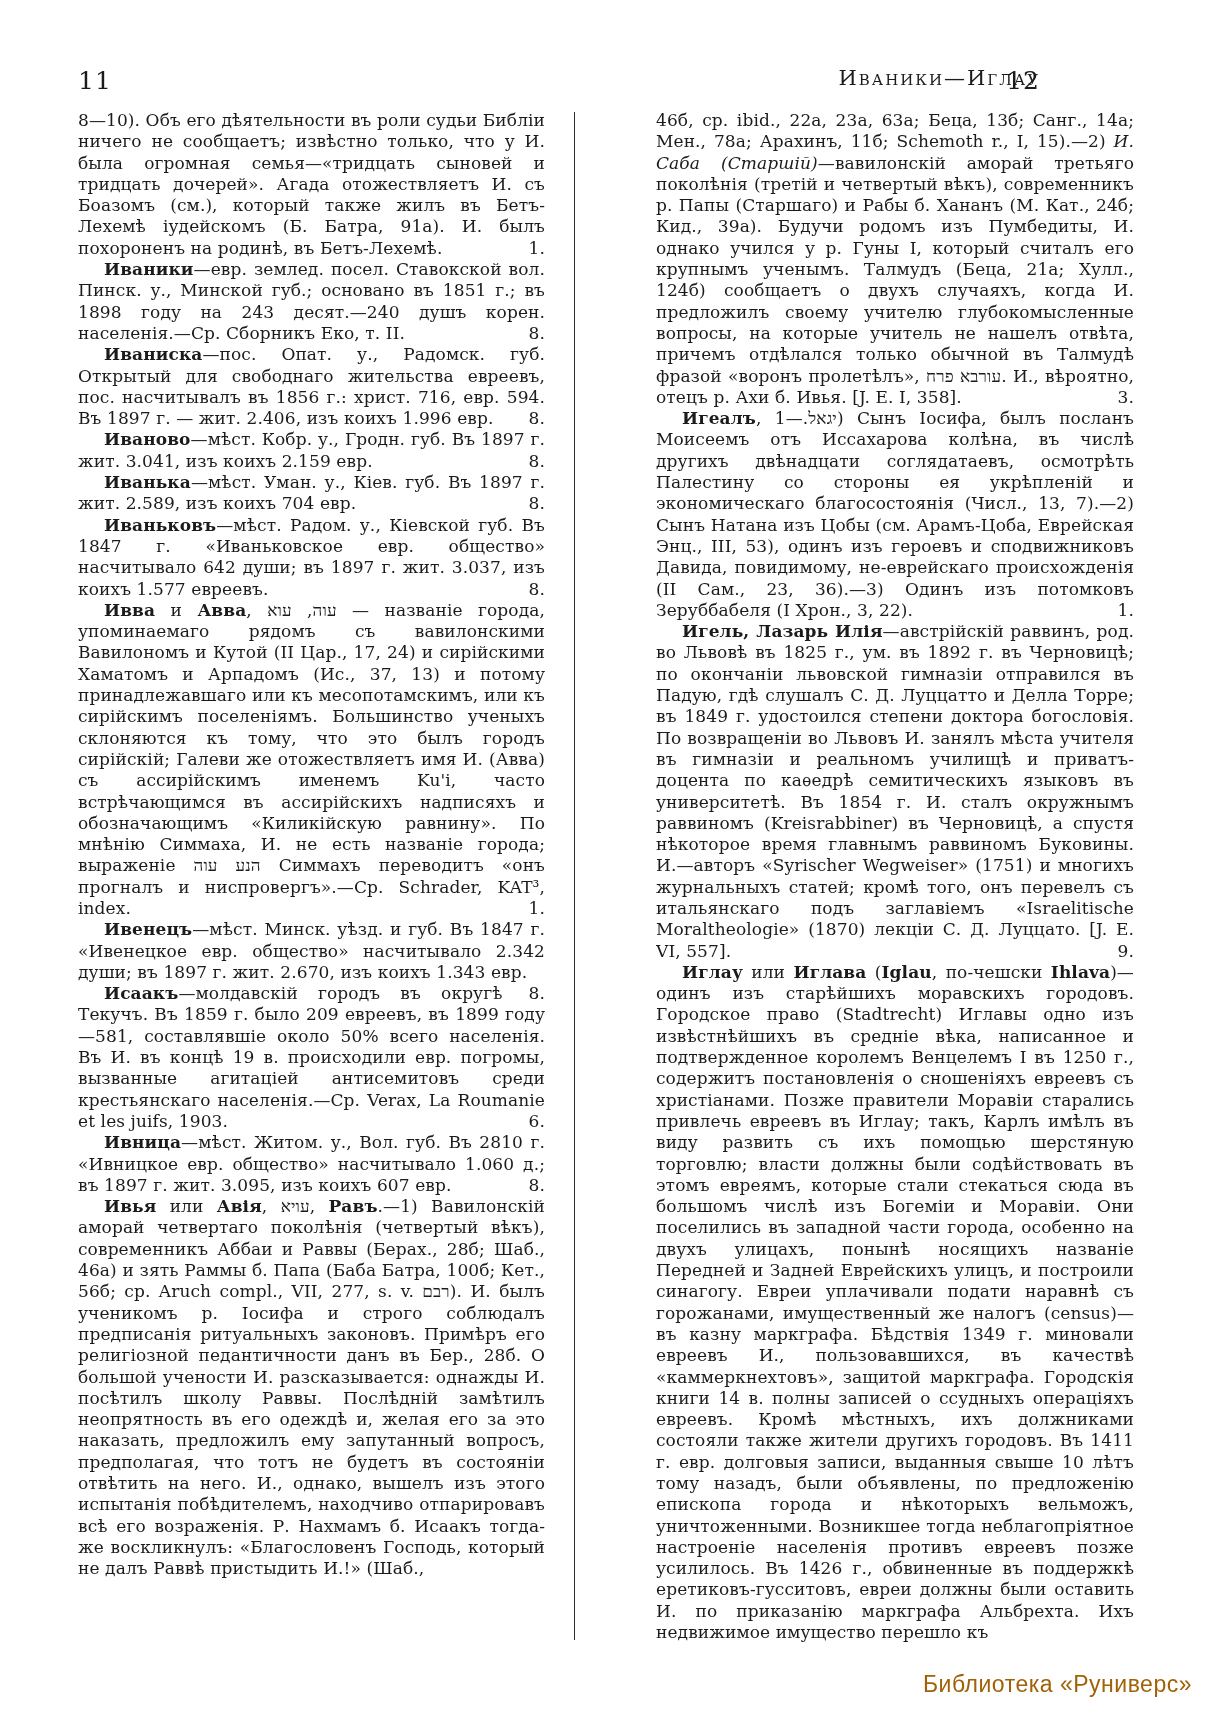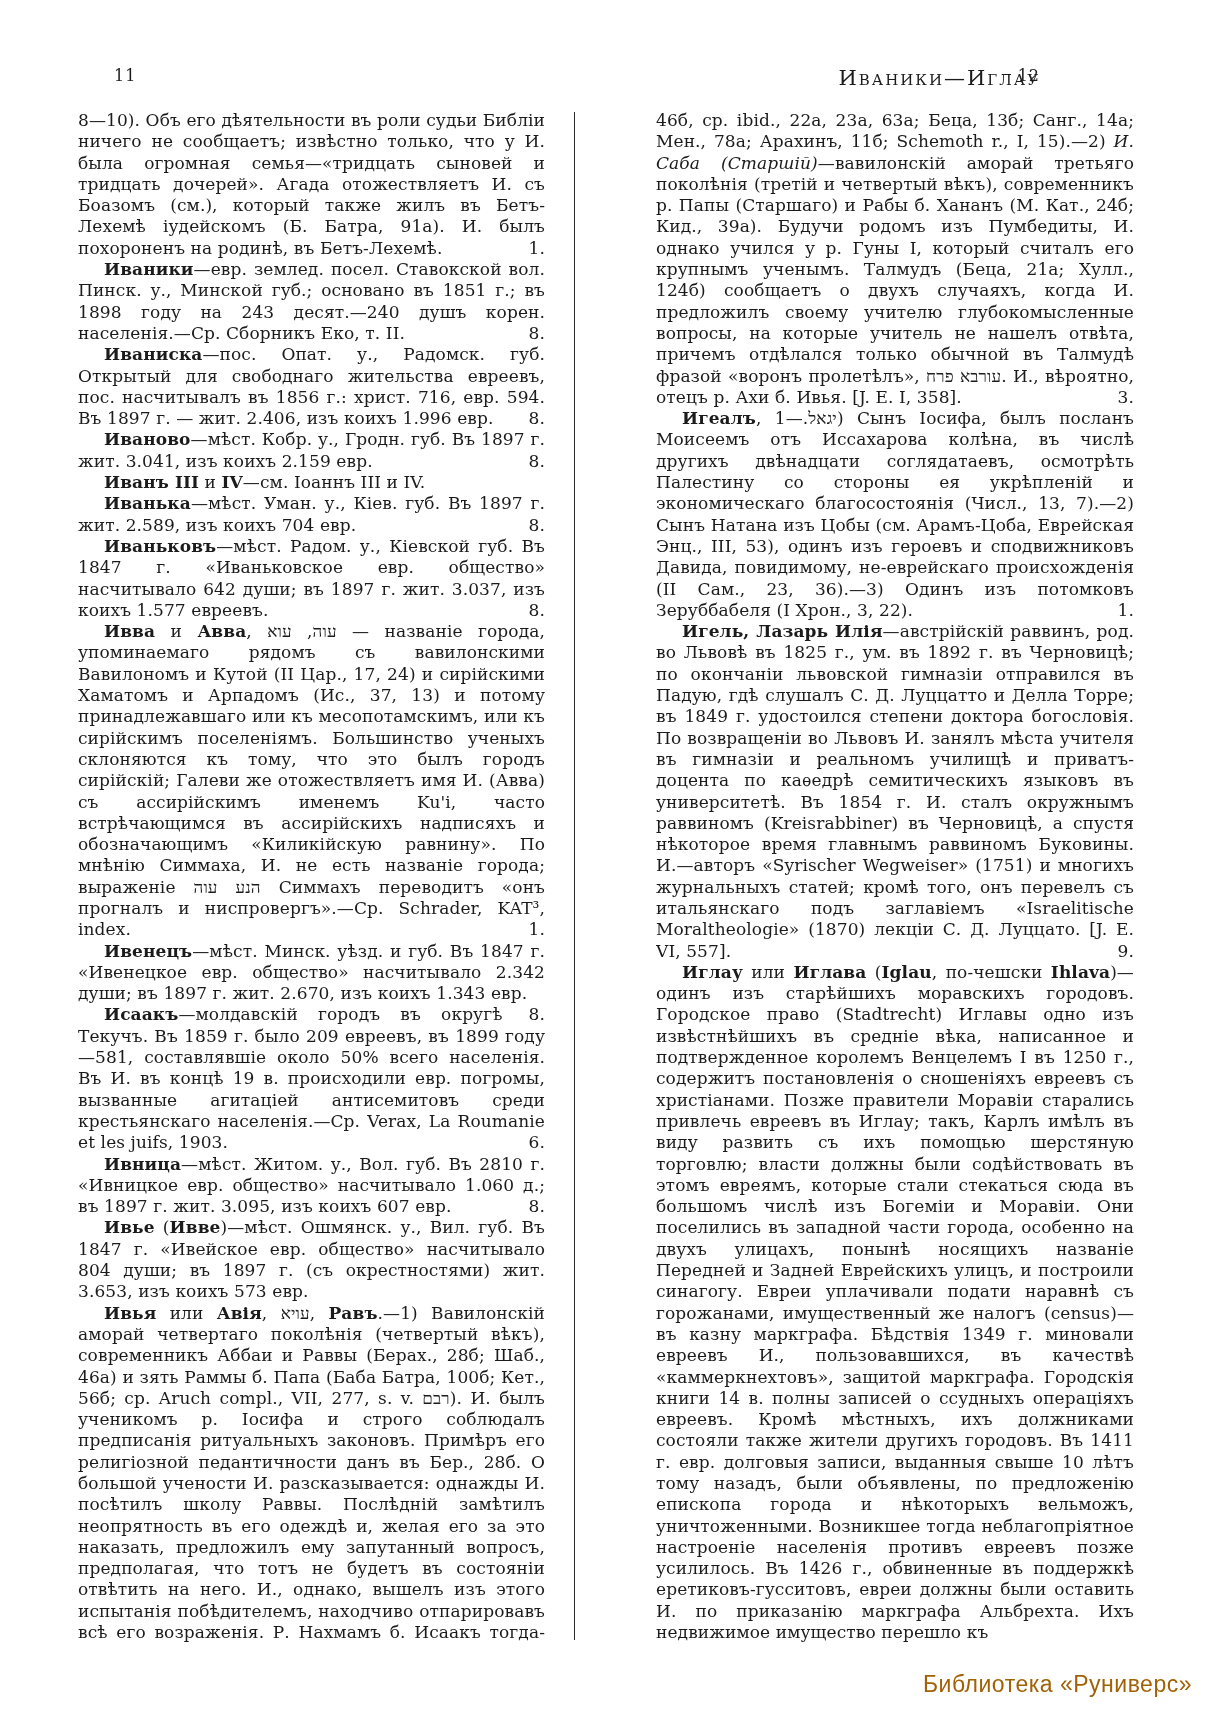--- a/index.html
+++ b/index.html
@@ -6,21 +6,21 @@
   .page{
     position:relative;width:1208px;height:1724px;background:#ffffff;
     font-family:"DejaVu Serif","Liberation Serif",serif;color:#1b1b1b;
     overflow:hidden;
   }
   .header{
     position:absolute;top:66px;left:78px;width:962px;height:30px;
     display:flex;align-items:baseline;justify-content:space-between;
     font-size:21px;
   }
-  .pagenum{font-size:16px;letter-spacing:1px;margin-left:36px;}
+  .pagenum{font-size:25px;letter-spacing:1px;}
   .running-title{
     position:absolute;left:0;right:0;text-align:right;
     font-variant:small-caps;letter-spacing:2px;font-size:21px;
   }
   .columns{
     position:absolute;top:110px;left:78px;display:flex;gap:23px;
   }
   .col{
     text-align:justify;font-size:17px;line-height:21.3px;
     height:1535px;overflow:hidden;letter-spacing:0.1px;
@@ -49,28 +49,26 @@
     <span class="running-title">Иваники—Иглау</span>
     <span class="pagenum">12</span>
   </div>
 
   <div class="columns">
     <div class="col col-left">
         <p class="para"><span class="">8—10). Объ его дѣятельности въ роли судьи Библіи ничего не сообщаетъ; извѣстно только, что у И. была огромная семья—«тридцать сыновей и тридцать дочерей». Агада отожествляетъ И. съ Боазомъ (см.), который также жилъ въ Бетъ-Лехемѣ іудейскомъ (Б. Батра, 91а). И. былъ похороненъ на родинѣ, въ Бетъ-Лехемѣ.</span><span class="sig">1.</span></p>
         <p class="para indent"><span class="bold">Иваники</span><span class="">—евр. землед. посел. Ставокской вол. Пинск. у., Минской губ.; основано въ 1851 г.; въ 1898 году на 243 десят.—240 душъ корен. населенія.—Ср. Сборникъ Еко, т. II.</span><span class="sig">8.</span></p>
         <p class="para indent"><span class="bold">Иваниска</span><span class="">—пос. Опат. у., Радомск. губ. Открытый для свободнаго жительства евреевъ, пос. насчитывалъ въ 1856 г.: христ. 716, евр. 594. Въ 1897 г. — жит. 2.406, изъ коихъ 1.996 евр.</span><span class="sig">8.</span></p>
         <p class="para indent"><span class="bold">Иваново</span><span class="">—мѣст. Кобр. у., Гродн. губ. Въ 1897 г. жит. 3.041, изъ коихъ 2.159 евр.</span><span class="sig">8.</span></p>
-        <p class="para indent"><span class="bold">Иванъ III</span><span class=""> и </span><span class="bold">IV</span><span class="">—см. Іоаннъ III и IV.</span></p>
         <p class="para indent"><span class="bold">Иванька</span><span class="">—мѣст. Уман. у., Кіев. губ. Въ 1897 г. жит. 2.589, изъ коихъ 704 евр.</span><span class="sig">8.</span></p>
         <p class="para indent"><span class="bold">Иваньковъ</span><span class="">—мѣст. Радом. у., Кіевской губ. Въ 1847 г. «Иваньковское евр. общество» насчитывало 642 души; въ 1897 г. жит. 3.037, изъ коихъ 1.577 евреевъ.</span><span class="sig">8.</span></p>
         <p class="para indent"><span class="bold">Ивва</span><span class=""> и </span><span class="bold">Авва</span><span class="">, עוה, עוא — названіе города, упоминаемаго рядомъ съ вавилонскими Вавилономъ и Кутой (II Цар., 17, 24) и сирійскими Хаматомъ и Арпадомъ (Ис., 37, 13) и потому принадлежавшаго или къ месопотамскимъ, или къ сирійскимъ поселеніямъ. Большинство ученыхъ склоняются къ тому, что это былъ городъ сирійскій; Галеви же отожествляетъ имя И. (Авва) съ ассирійскимъ именемъ Ku'i, часто встрѣчающимся въ ассирійскихъ надписяхъ и обозначающимъ «Киликійскую равнину». По мнѣнію Симмаха, И. не есть названіе города; выраженіе הנע עוה Симмахъ переводитъ «онъ прогналъ и ниспровергъ».—Ср. Schrader, KAT³, index.</span><span class="sig">1.</span></p>
         <p class="para indent"><span class="bold">Ивенецъ</span><span class="">—мѣст. Минск. уѣзд. и губ. Въ 1847 г. «Ивенецкое евр. общество» насчитывало 2.342 души; въ 1897 г. жит. 2.670, изъ коихъ 1.343 евр.</span><span class="sig">8.</span></p>
         <p class="para indent"><span class="bold">Исаакъ</span><span class="">—молдавскій городъ въ округѣ Текучъ. Въ 1859 г. было 209 евреевъ, въ 1899 году—581, составлявшіе около 50% всего населенія. Въ И. въ концѣ 19 в. происходили евр. погромы, вызванные агитаціей антисемитовъ среди крестьянскаго населенія.—Ср. Verax, La Roumanie et les juifs, 1903.</span><span class="sig">6.</span></p>
         <p class="para indent"><span class="bold">Ивница</span><span class="">—мѣст. Житом. у., Вол. губ. Въ 2810 г. «Ивницкое евр. общество» насчитывало 1.060 д.; въ 1897 г. жит. 3.095, изъ коихъ 607 евр.</span><span class="sig">8.</span></p>
-        <p class="para indent"><span class="bold">Ивье</span><span class=""> (</span><span class="bold">Ивве</span><span class="">)—мѣст. Ошмянск. у., Вил. губ. Въ 1847 г. «Ивейское евр. общество» насчитывало 804 души; въ 1897 г. (съ окрестностями) жит. 3.653, изъ коихъ 573 евр.</span></p>
         <p class="para indent"><span class="bold">Ивья</span><span class=""> или </span><span class="bold">Авія</span><span class="">, עויא, </span><span class="bold">Равъ</span><span class="">.—1) Вавилонскій аморай четвертаго поколѣнія (четвертый вѣкъ), современникъ Аббаи и Раввы (Берах., 28б; Шаб., 46а) и зять Раммы б. Папа (Баба Батра, 100б; Кет., 56б; ср. Aruch compl., VII, 277, s. v. רבם). И. былъ ученикомъ р. Іосифа и строго соблюдалъ предписанія ритуальныхъ законовъ. Примѣръ его религіозной педантичности данъ въ Бер., 28б. О большой учености И. разсказывается: однажды И. посѣтилъ школу Раввы. Послѣдній замѣтилъ неопрятность въ его одеждѣ и, желая его за это наказать, предложилъ ему запутанный вопросъ, предполагая, что тотъ не будетъ въ состояніи отвѣтить на него. И., однако, вышелъ изъ этого испытанія побѣдителемъ, находчиво отпарировавъ всѣ его возраженія. Р. Нахмамъ б. Исаакъ тогда-же воскликнулъ: «Благословенъ Господь, который не далъ Раввѣ пристыдить И.!» (Шаб.,</span></p>
       </div>
     <div class="divider"></div>
     <div class="col col-right">
         <p class="para"><span class="">46б, ср. ibid., 22а, 23а, 63а; Беца, 13б; Санг., 14а; Мен., 78а; Арахинъ, 11б; Schemoth r., I, 15).—2) </span><span class="ital">И. Саба (Старшій)</span><span class="">—вавилонскій аморай третьяго поколѣнія (третій и четвертый вѣкъ), современникъ р. Папы (Старшаго) и Рабы б. Хананъ (М. Кат., 24б; Кид., 39а). Будучи родомъ изъ Пумбедиты, И. однако учился у р. Гуны I, который считалъ его крупнымъ ученымъ. Талмудъ (Беца, 21а; Хулл., 124б) сообщаетъ о двухъ случаяхъ, когда И. предложилъ своему учителю глубокомысленные вопросы, на которые учитель не нашелъ отвѣта, причемъ отдѣлался только обычной въ Талмудѣ фразой «воронъ пролетѣлъ», עורבא פרח. И., вѣроятно, отецъ р. Ахи б. Ивья. [J. E. I, 358].</span><span class="sig">3.</span></p>
         <p class="para indent"><span class="bold">Игеалъ</span><span class="">, יגאל.—1) Сынъ Іосифа, былъ посланъ Моисеемъ отъ Иссахарова колѣна, въ числѣ другихъ двѣнадцати соглядатаевъ, осмотрѣть Палестину со стороны ея укрѣпленій и экономическаго благосостоянія (Числ., 13, 7).—2) Сынъ Натана изъ Цобы (см. Арамъ-Цоба, Еврейская Энц., III, 53), одинъ изъ героевъ и сподвижниковъ Давида, повидимому, не-еврейскаго происхожденія (II Сам., 23, 36).—3) Одинъ изъ потомковъ Зеруббабеля (I Хрон., 3, 22).</span><span class="sig">1.</span></p>
         <p class="para indent"><span class="bold">Игель, Лазарь Илія</span><span class="">—австрійскій раввинъ, род. во Львовѣ въ 1825 г., ум. въ 1892 г. въ Черновицѣ; по окончаніи львовской гимназіи отправился въ Падую, гдѣ слушалъ С. Д. Луццатто и Делла Торре; въ 1849 г. удостоился степени доктора богословія. По возвращеніи во Львовъ И. занялъ мѣста учителя въ гимназіи и реальномъ училищѣ и приватъ-доцента по каѳедрѣ семитическихъ языковъ въ университетѣ. Въ 1854 г. И. сталъ окружнымъ раввиномъ (Kreisrabbiner) въ Черновицѣ, а спустя нѣкоторое время главнымъ раввиномъ Буковины. И.—авторъ «Syrischer Wegweiser» (1751) и многихъ журнальныхъ статей; кромѣ того, онъ перевелъ съ итальянскаго подъ заглавіемъ «Israelitische Moraltheologie» (1870) лекціи С. Д. Луццато. [J. E. VI, 557].</span><span class="sig">9.</span></p>
         <p class="para indent"><span class="bold">Иглау</span><span class=""> или </span><span class="bold">Иглава</span><span class=""> (</span><span class="bold">Iglau</span><span class="">, по-чешски </span><span class="bold">Ihlava</span><span class="">)—одинъ изъ старѣйшихъ моравскихъ городовъ. Городское право (Stadtrecht) Иглавы одно изъ извѣстнѣйшихъ въ средніе вѣка, написанное и подтвержденное королемъ Венцелемъ I въ 1250 г., содержитъ постановленія о сношеніяхъ евреевъ съ христіанами. Позже правители Моравіи старались привлечь евреевъ въ Иглау; такъ, Карлъ имѣлъ въ виду развить съ ихъ помощью шерстяную торговлю; власти должны были содѣйствовать въ этомъ евреямъ, которые стали стекаться сюда въ большомъ числѣ изъ Богеміи и Моравіи. Они поселились въ западной части города, особенно на двухъ улицахъ, понынѣ носящихъ названіе Передней и Задней Еврейскихъ улицъ, и построили синагогу. Евреи уплачивали подати наравнѣ съ горожанами, имущественный же налогъ (census)—въ казну маркграфа. Бѣдствія 1349 г. миновали евреевъ И., пользовавшихся, въ качествѣ «каммеркнехтовъ», защитой маркграфа. Городскія книги 14 в. полны записей о ссудныхъ операціяхъ евреевъ. Кромѣ мѣстныхъ, ихъ должниками состояли также жители другихъ городовъ. Въ 1411 г. евр. долговыя записи, выданныя свыше 10 лѣтъ тому назадъ, были объявлены, по предложенію епископа города и нѣкоторыхъ вельможъ, уничтоженными. Возникшее тогда неблагопріятное настроеніе населенія противъ евреевъ позже усилилось. Въ 1426 г., обвиненные въ поддержкѣ еретиковъ-гусситовъ, евреи должны были оставить И. по приказанію маркграфа Альбрехта. Ихъ недвижимое имущество перешло къ</span></p>
       </div>
   </div>

